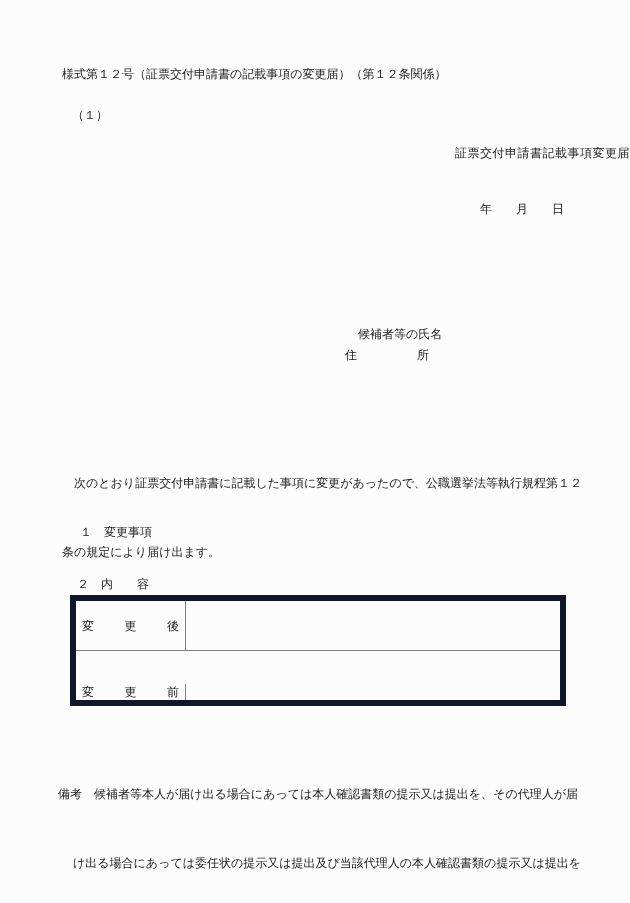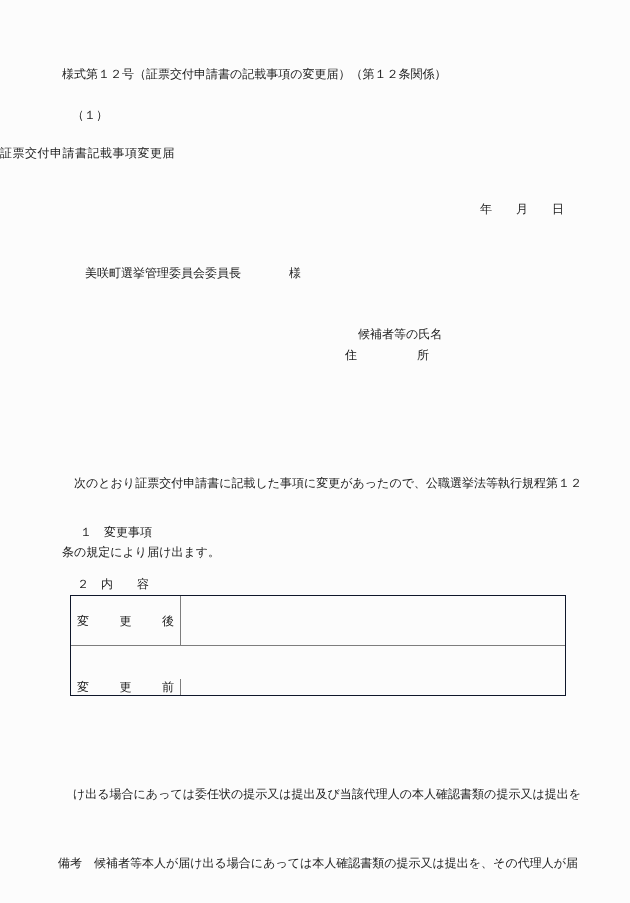--- a/index.html
+++ b/index.html
@@ -15,38 +15,38 @@
     color: #1b1b1b;
     font-family: "Liberation Serif", "DejaVu Serif", serif;
     font-size: 12px;
     line-height: 16px;
     overflow: hidden;
   }
   .abs { position: absolute; white-space: pre; }
 
   .form-number   { left: 62px;  top: 66px; }
   .item-number   { left: 72px;  top: 107px; }
-  .doc-title     { left: 0;  top: 145px; width: 630px; text-align: left; letter-spacing: 0.5px; }
+  .doc-title     { left: 0;  top: 145px; width: 630px; text-align: right; letter-spacing: 0.5px; }
   .date-line     { right: 66px; top: 193px; margin-top: 8px; }
   .addressee     { left: 85px;  top: 265px; }
 
   .applicant-name    { left: 358px; top: 326px; text-align: center; }
   .applicant-address { left: 345px; top: 347px; }
   .applicant-phone   { left: 368px; top: 367px; }
 
   .body-par { left: 62px; top: 426px; width: 516px; line-height: 23px; white-space: pre; }
 
   .section-1 { left: 80px; top: 524px; }
   .section-2 { left: 77px; top: 576px; }
 
   .change-table {
     position: absolute;
     left: 70px; top: 595px;
     width: 496px;
-    border: 1px solid #0f172a;
+    border: 6px solid #0f172a;
     box-sizing: border-box;
     background: #fcfcfc;
   }
   .change-table .t-row { display: flex; height: 49px; }
   .change-table .t-row + .t-row { border-top: 1px solid #7d7d7d; align-items: flex-end; }
   .label-cell {
     width: 110px;
     box-sizing: border-box;
     border-right: 1px solid #7d7d7d;
     display: flex;
@@ -72,21 +72,20 @@
 <div class="page">
 
   <div class="abs form-number">様式第１２号（証票交付申請書の記載事項の変更届）（第１２条関係）</div>
 
   <div class="abs item-number">（１）</div>
 
   <div class="abs doc-title">証票交付申請書記載事項変更届</div>
 
   <div class="abs date-line">年　　月　　日</div>
 
-  <div class="abs addressee">美咲町選挙管理委員会委員長　　　　様</div>
 
   <div class="abs applicant-name">候補者等の氏名</div>
   <div class="abs applicant-address">住　　　　　所</div>
 
   <div class="abs body-par">
     <div>　次のとおり証票交付申請書に記載した事項に変更があったので、公職選挙法等執行規程第１２</div>
     <div>条の規定により届け出ます。</div>
   </div>
 
   <div class="abs section-1">１　変更事項</div>
@@ -102,18 +101,18 @@
     </div>
     <div class="t-row">
       <div class="label-cell">
         <span>変　更　前</span>
       </div>
       <div class="value-cell"></div>
     </div>
   </div>
 
   <div class="abs note">
+    <div class="note-line">備考　候補者等本人が届け出る場合にあっては本人確認書類の提示又は提出を、その代理人が届</div>
     <div class="note-line note-cont">け出る場合にあっては委任状の提示又は提出及び当該代理人の本人確認書類の提示又は提出を</div>
-    <div class="note-line">備考　候補者等本人が届け出る場合にあっては本人確認書類の提示又は提出を、その代理人が届</div>
     
   </div>
 
 </div>
 
 </body></html>

